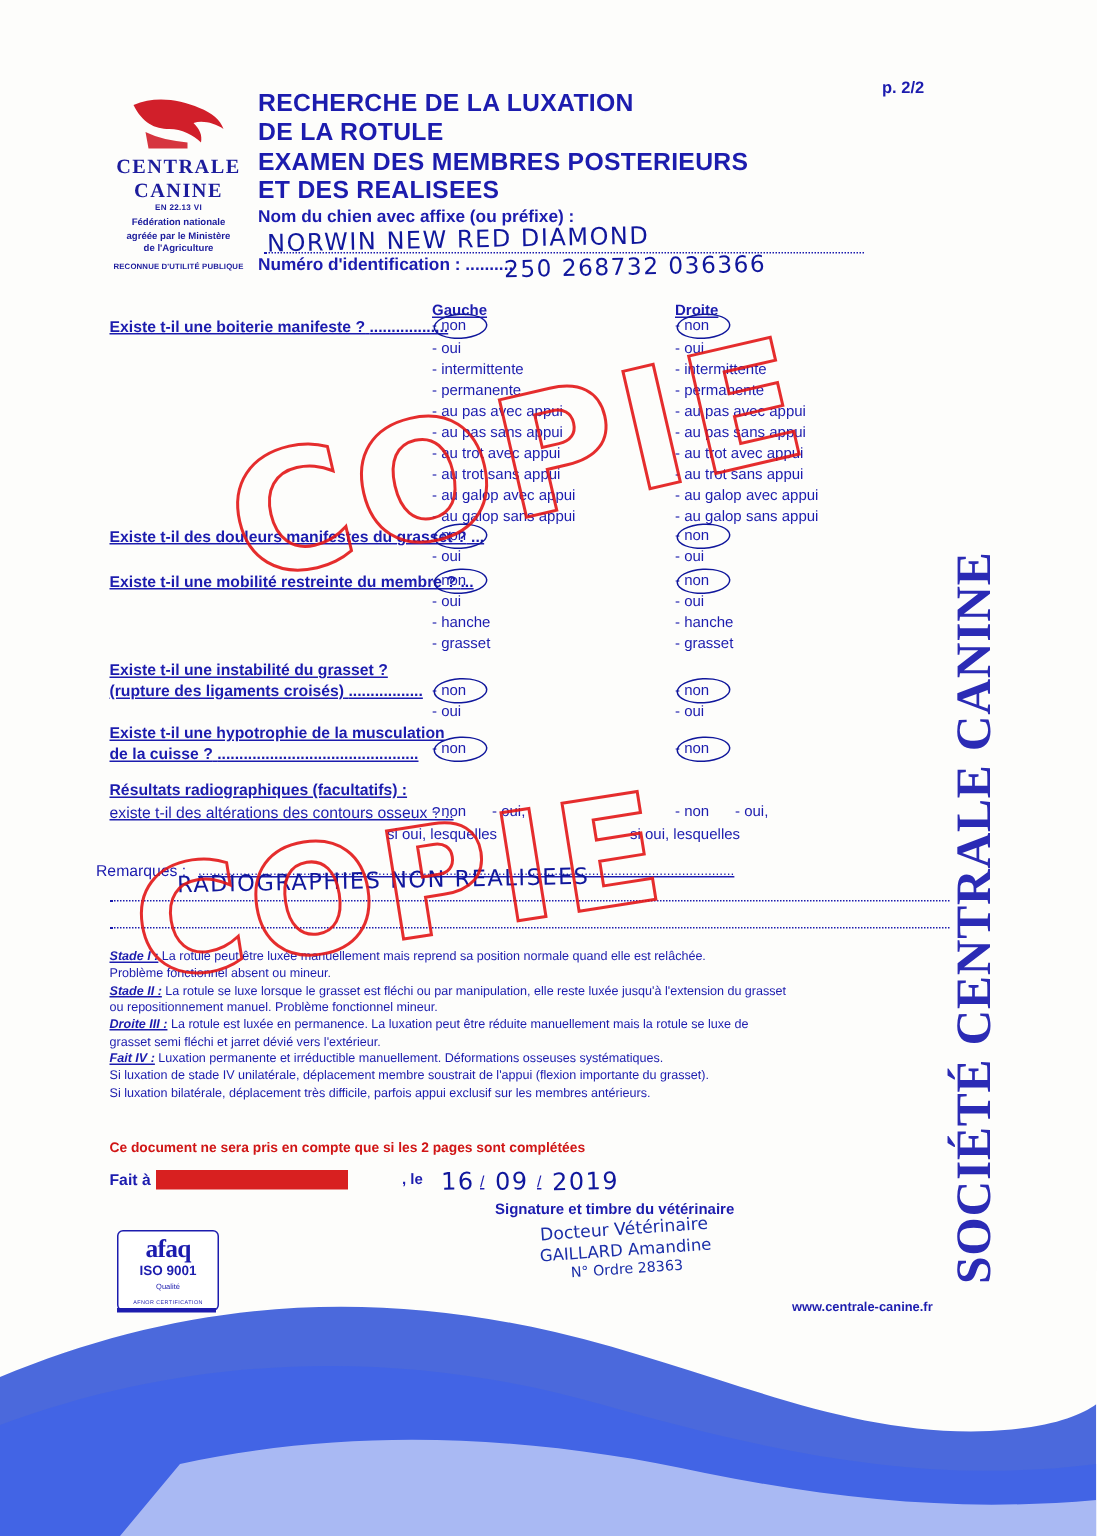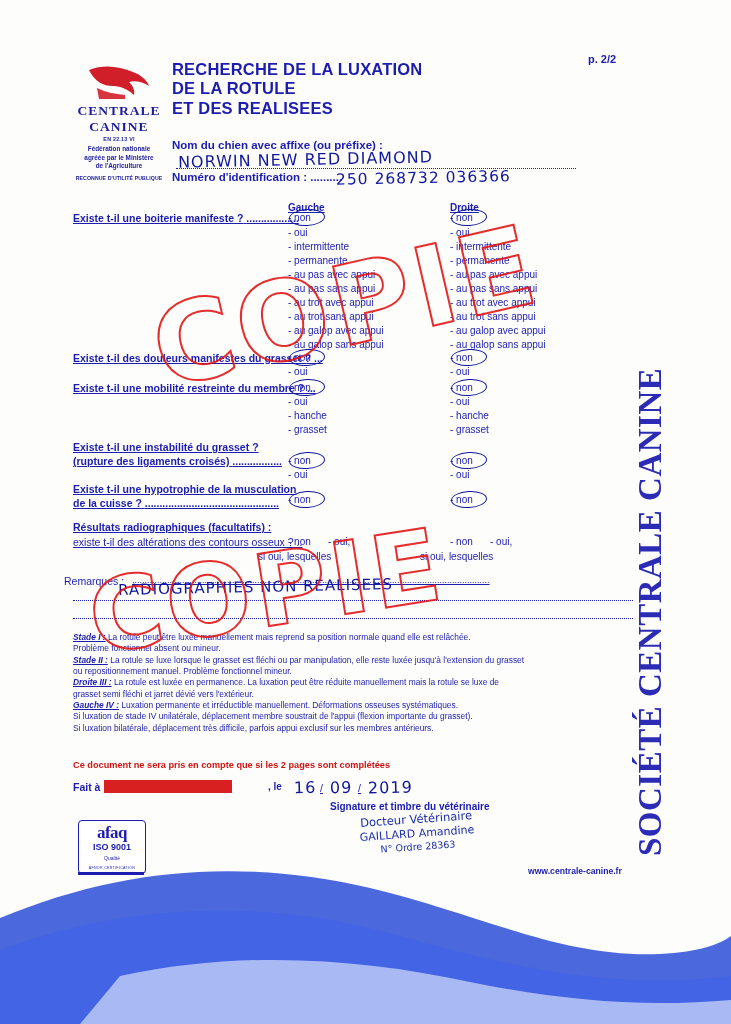--- a/index.html
+++ b/index.html
@@ -364,20 +364,21 @@
       <div>Fédération nationale</div>
       <div>agréée par le Ministère</div>
       <div>de l'Agriculture</div>
     </div>
     <div class="ruip">RECONNUE D'UTILITÉ PUBLIQUE</div>
   </div>
 
   <div class="title-block">
     <div>RECHERCHE DE LA LUXATION</div>
     <div>DE LA ROTULE</div>
+    <div>EXAMEN DES MEMBRES POSTERIEURS</div>
     <div>ET DES REALISEES</div>
   </div>
 
   <div class="nom-line">Nom du chien avec affixe (ou préfixe) :</div>
   <div class="hw" style="left:178px; top:150px; font-size:16px;">NORWIN NEW RED DIAMOND</div>
   <div class="dotline" style="left:176px; top:168px; width:400px;"></div>
 
   <div class="ident-line">
     <span>Numéro d'identification :</span>
     <span class="dots">..........</span>
@@ -479,21 +480,21 @@
   <div class="dotline" style="left:73px; top:618px; width:560px;"></div>
   <div class="hw" style="left:118px; top:578px; font-size:15px;">RADIOGRAPHIES NON REALISEES</div>
 
   <div class="notes">
     <div><span class="it">Stade I :</span><span> La rotule peut être luxée manuellement mais reprend sa position normale quand elle est relâchée.</span></div>
     <div><span>Problème fonctionnel absent ou mineur.</span></div>
     <div><span class="it">Stade II :</span><span> La rotule se luxe lorsque le grasset est fléchi ou par manipulation, elle reste luxée jusqu'à l'extension du grasset</span></div>
     <div><span>ou repositionnement manuel. Problème fonctionnel mineur.</span></div>
     <div><span class="it">Droite III :</span><span> La rotule est luxée en permanence. La luxation peut être réduite manuellement mais la rotule se luxe de</span></div>
     <div><span>grasset semi fléchi et jarret dévié vers l'extérieur.</span></div>
-    <div><span class="it">Gauche IV :</span><span> Luxation permanente et irréductible manuellement. Déformations osseuses systématiques.</span></div>
+    <div><span class="it">Fait IV :</span><span> Luxation permanente et irréductible manuellement. Déformations osseuses systématiques.</span></div>
     <div><span>Si luxation de stade IV unilatérale, déplacement membre soustrait de l'appui (flexion importante du grasset).</span></div>
     <div><span>Si luxation bilatérale, déplacement très difficile, parfois appui exclusif sur les membres antérieurs.</span></div>
   </div>
 
   <div class="warn">Ce document ne sera pris en compte que si les 2 pages sont complétées</div>
   <div class="faita">Fait à :</div>
   <div class="redact"></div>
   <div class="le-label">, le</div>
   <div class="hw" style="left:294px; top:778px; font-size:16px;">16</div>
   <div class="q" style="left:320px; top:782px; font-weight:normal;">/</div>

